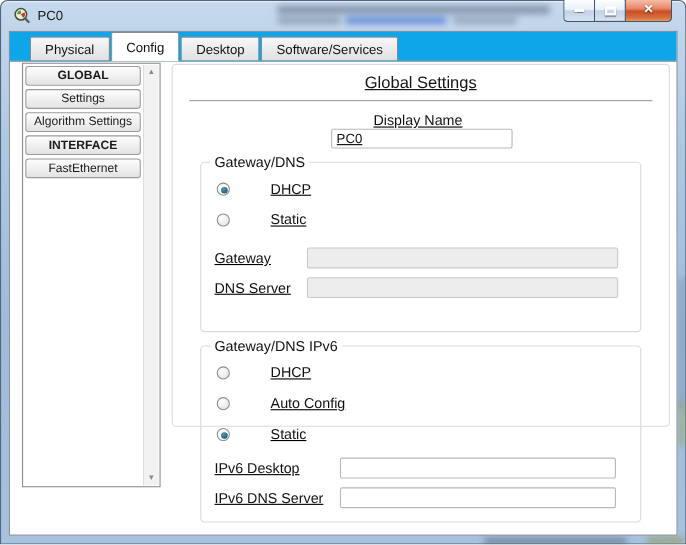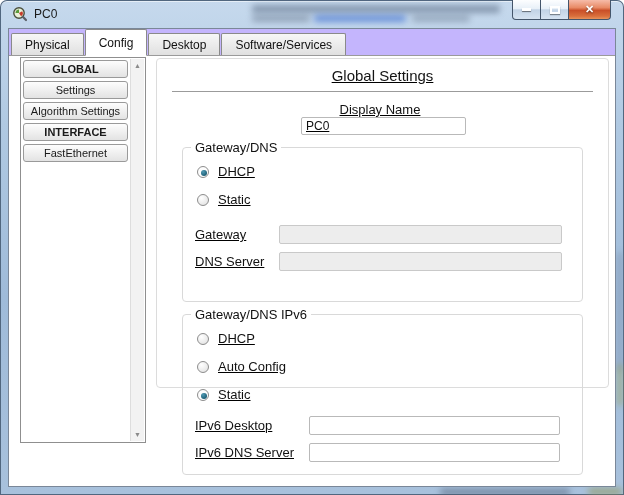--- a/index.html
+++ b/index.html
@@ -44,22 +44,22 @@
   .g-min { width:9px; height:3px; background:#fff; box-shadow:0 1px 1px rgba(0,0,0,.5); }
   .g-max { width:10px; height:8px; border:2px solid #fff; box-shadow:0 1px 1px rgba(0,0,0,.4); background:transparent; }
   .g-close { font-size:11px; font-weight:bold; text-shadow:0 1px 2px rgba(0,0,0,.55); line-height:1; }
 
   
   .client { position:absolute; left:8px; top:28px; right:8px; bottom:8px;
             background:#fff; border:1px solid #7a8798; }
 
   
   .tabstrip { position:absolute; left:0; top:0; right:0; height:27px;
-              display:flex; align-items:flex-end; padding-left:2px;
-              border-bottom:1px solid #9a9a9a; background:#c4b5fd; }
+              display:flex; align-items:flex-end; padding-left:18px;
+              border-bottom:1px solid #9a9a9a; background:#0ea5e9; }
   .tab { font-size:12px; color:#111; padding:0 13px; display:flex; align-items:center;
          justify-content:center; height:22px; margin-right:1px; cursor:default;
          border:1px solid #8a8a8a; border-bottom:none; border-radius:2px 2px 0 0;
          background:linear-gradient(180deg,#f7f7f7,#e0e0e0); position:relative; }
   .tab.active { height:27px; background:#fff; margin-bottom:-1px; z-index:2;
                 border-bottom:1px solid #fff; }
 
   
   .sidebar { position:absolute; left:11px; top:28px; width:126px; height:386px;
              border:1px solid #8f8f8f; background:#fff; }
@@ -86,21 +86,21 @@
   .txt { height:19px; border:1px solid #b9b9b9; border-radius:2px; padding:1px 4px;
          font-family:"Liberation Sans",sans-serif; font-size:12px; color:#111;
          background:#fff; outline:none; }
   .dn-row .txt { flex:1; }
 
   .group { position:relative; border:1px solid #d9d9d9; border-radius:4px;
            margin:0 2px 12px 2px; padding:14px 10px 10px; }
   .legend { position:absolute; top:-8px; left:8px; background:#fff; padding:0 4px;
             font-size:13px; color:#111; }
 
-  .radio-row { display:flex; align-items:center; margin:2px 0 13px 4px; }
+  .radio-row { display:flex; align-items:center; margin:2px 0 13px 4px;gap:28px; }
   .radio { width:12px; height:12px; border-radius:50%; border:1px solid #8d8d8d; flex:none;
            background:radial-gradient(circle at 35% 30%, #ffffff 0%, #e8e8e8 70%, #cfcfcf 100%);
            position:relative; margin-right:9px; cursor:default; }
   .radio.checked { background:#fdfdfd; }
   .radio.checked::after { content:""; position:absolute; left:3px; top:3px; width:6px; height:6px;
            border-radius:50%; background:radial-gradient(circle at 35% 30%, #4f9ab4 0%, #1f6077 70%); }
   .radio-label { font-size:13px; color:#111; }
 
   .field-row { display:flex; align-items:center; margin:0 0 8px 2px; }
   .field-row .lbl { font-size:13px; color:#111; flex:none; }

